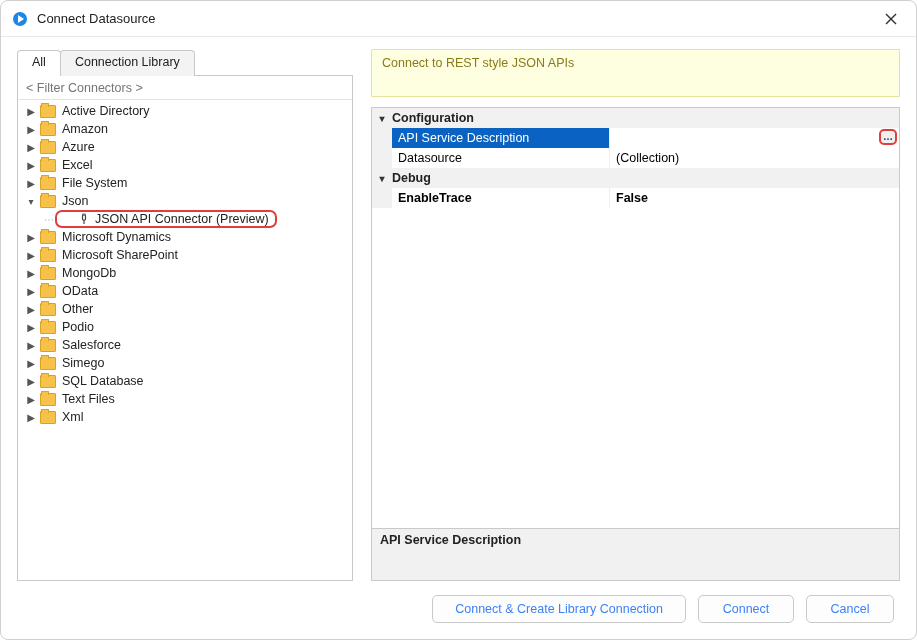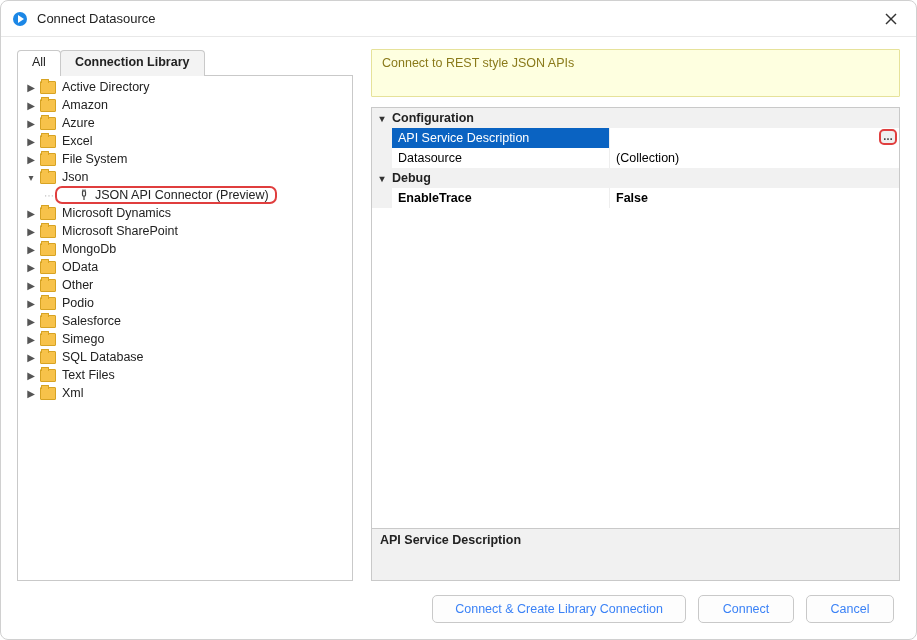--- a/index.html
+++ b/index.html
@@ -10,21 +10,21 @@
   .titlebar .title { font-size:13px; color:#222; flex:1; }
   .titlebar .close { width:30px; height:30px; display:flex; align-items:center; justify-content:center; font-size:14px; color:#333; cursor:default; }
   .body { flex:1; padding:12px 16px 10px 16px; display:flex; flex-direction:column; }
   .panes { flex:1; display:flex; gap:18px; min-height:0; }
 
   
   .left { width:336px; display:flex; flex-direction:column; }
   .tabs { display:flex; height:26px; }
   .tab { padding:4px 14px; font-size:12.5px; color:#222; border:1px solid #c9c9c9; border-bottom:none; background:#f7f7f7; border-radius:4px 4px 0 0; position:relative; top:1px; }
   .tab.active { background:#fff; border-color:#c9c9c9; z-index:2; }
-  .tab.inactive { background:#f3f3f3; margin-left:-1px; z-index:1;font-weight:bold; }
+  .tab.inactive { background:#f3f3f3; margin-left:-1px; z-index:1; }
   .tree-box { flex:1; border:1px solid #c9c9c9; background:#fff; display:flex; flex-direction:column; min-height:0; }
   .filter { height:24px; border-bottom:1px solid #e2e2e2; }
   .filter input { width:100%; height:100%; border:none; outline:none; padding:0 8px; font-size:12.5px; color:#888; }
   .tree { flex:1; overflow:auto; padding:2px 0 4px 0; }
   .node { display:flex; align-items:center; height:18px; font-size:12.5px; color:#222; white-space:nowrap; }
   .node.level0 { padding-left:6px; }
   .node.level1 { padding-left:26px; }
   .chevron { width:14px; text-align:center; color:#555; font-size:10px; margin-right:2px; display:inline-block; }
   .folder { width:16px; height:13px; background:#f7c24a; border:1px solid #d7a323; border-radius:1px; margin-right:6px; display:inline-block; position:relative; }
   .folder::before { content:""; position:absolute; top:-3px; left:0; width:6px; height:3px; background:#f7c24a; border:1px solid #d7a323; border-bottom:none; border-radius:1px 1px 0 0; }
@@ -79,20 +79,23 @@
 
   <div class="body">
     <div class="panes">
 
       <div class="left">
         <div class="tabs">
           <div class="tab active">All</div>
           <div class="tab inactive">Connection Library</div>
         </div>
         <div class="tree-box">
+          <div class="filter">
+            <input placeholder="&lt; Filter Connectors &gt;" style="">
+          </div>
           <div class="tree">
             <div class="node level0">
                 <span class="chevron">▶</span>
                 <span class="folder"></span>
                 <span class="label">Active Directory</span>
               </div>
             <div class="node level0">
                 <span class="chevron">▶</span>
                 <span class="folder"></span>
                 <span class="label">Amazon</span>

